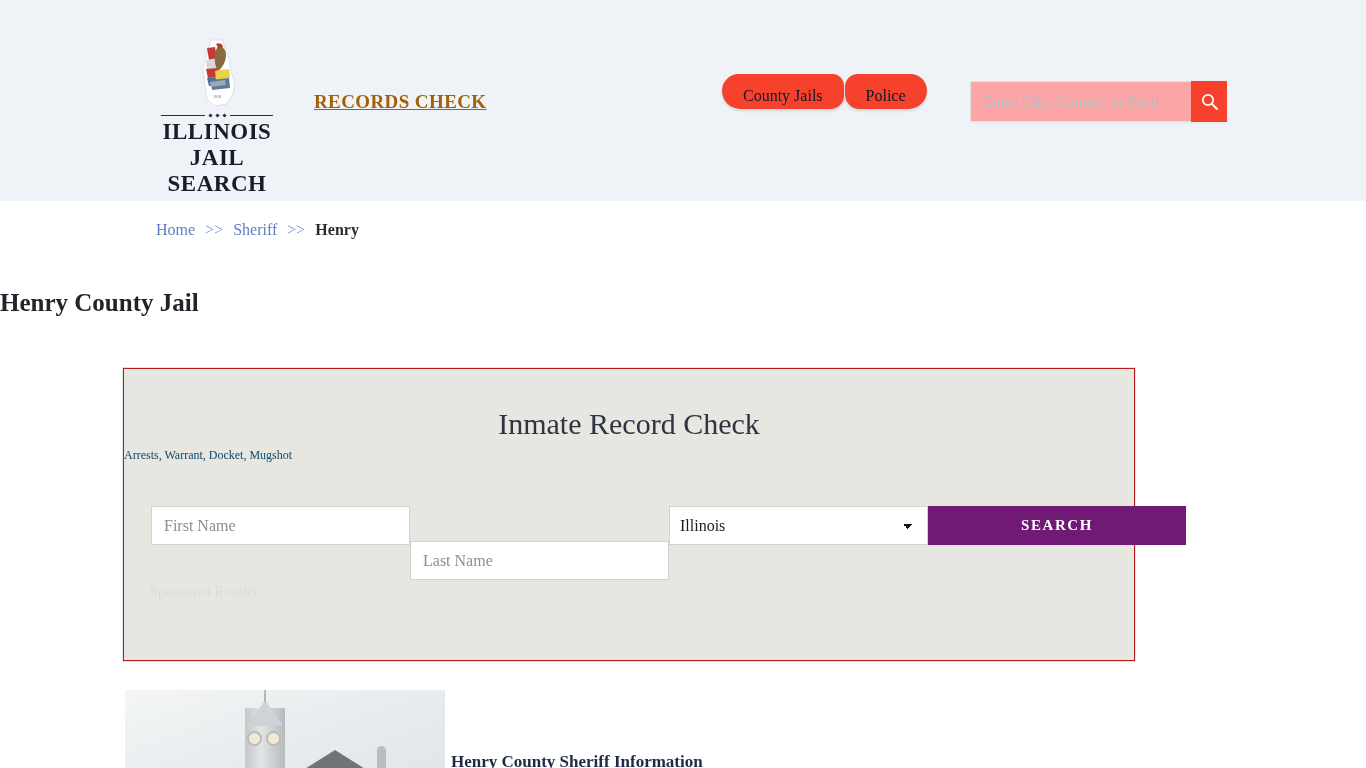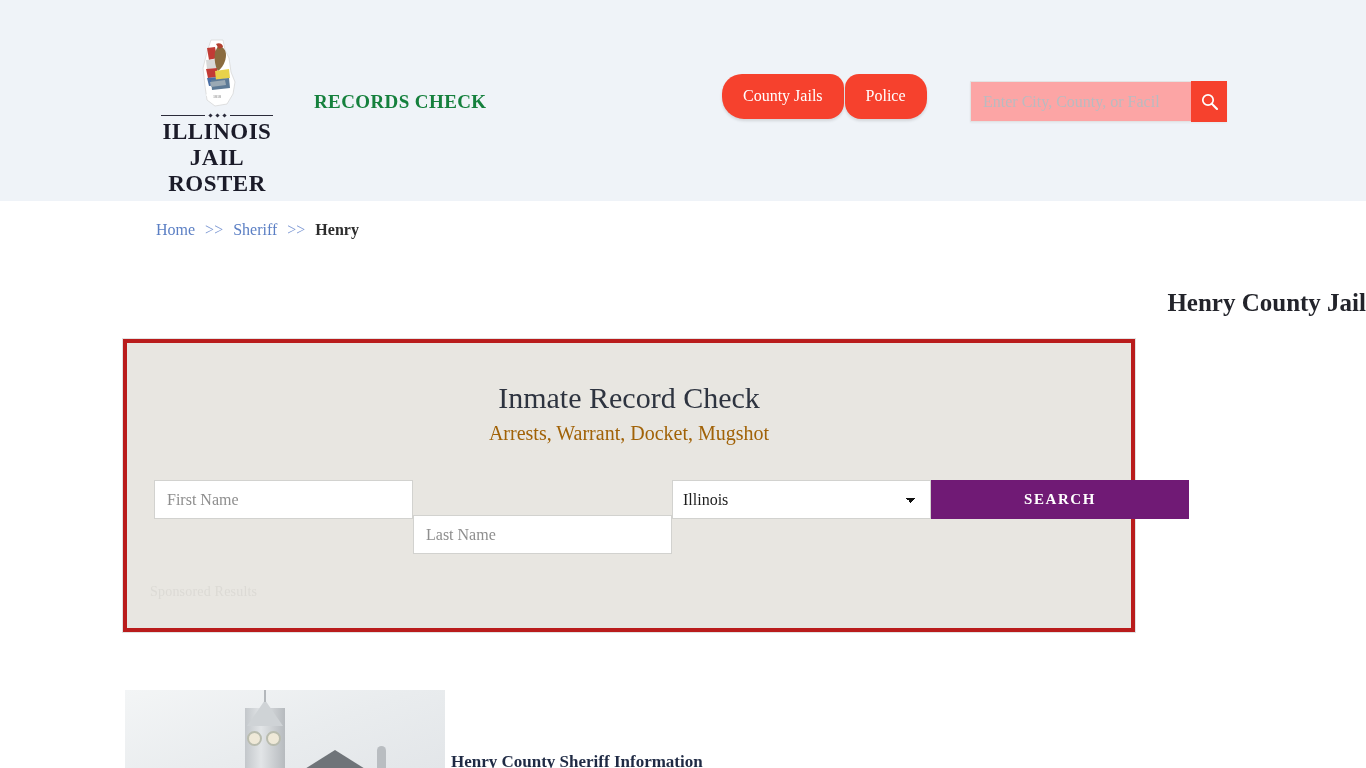--- a/index.html
+++ b/index.html
@@ -58,38 +58,39 @@
   }
   .logo-word .l1 { font-size: 23px; display: block; }
   .logo-word .l2 { font-size: 23px; display: block; }
 
   .records-check {
     position: absolute;
     left: 314px; top: 91px;
     font-size: 19px;
     font-weight: bold;
     letter-spacing: 0.4px;
-    color: #15803d;
-    font-family: "Liberation Serif", serif;
+    color: #a16207;
+    font-family: "Liberation Serif", serif;
+    text-decoration: underline;
   }
 
   
   .nav-pills {
     position: absolute;
     left: 722px; top: 74px;
     display: flex;
     align-items: flex-start;
   }
   .nav-pill {
     background: #f6412d;
-    color: #ffffff;
+    color: #0f172a;
     font-family: "Liberation Serif", serif;
     font-size: 16px;
     line-height: 1;
-    padding: 14px 21px 15px;
+    padding: 14px 21px 5px;
     border-radius: 14px 14px 16px 16px;
     cursor: pointer;
     position: relative;
     box-shadow: 0 2px 3px rgba(0,0,0,0.12);
   }
   .nav-pill.first { border-top-left-radius: 20px; border-bottom-left-radius: 22px; margin-right: 1px; }
   .nav-pill.second { border-top-right-radius: 18px; border-bottom-right-radius: 20px; }
 
   
   .header-search {
@@ -132,50 +133,49 @@
   }
   .breadcrumb a { color: #5b7fc4; text-decoration: none; margin-top: 12px; }
   .breadcrumb .sep { color: #7f9ad4; margin: 0 6px; }
   .breadcrumb .current { color: #2d2d2d; font-weight: bold; }
 
   
   .page-title {
     position: absolute;
     left: 0; top: 272px;
     width: 1366px;
-    text-align: right;
+    text-align: left;
     font-family: "Liberation Serif", serif;
     font-size: 25px;
     font-weight: bold;
     color: #23242b;
   }
 
   
   .record-panel {
     position: absolute;
-    left: 123px; top: 339px;
+    left: 123px; top: 368px;
     width: 1012px;
     height: 293px;
     background: #e8e6e1;
-    border: 4px solid #b91c1c;
+    border: 1px solid #b91c1c;
     outline: 1px solid #e2e2e2;
   }
   .panel-title {
     text-align: center;
     font-family: "Liberation Serif", serif;
     font-size: 30px;
     color: #2e3440;
     margin-top: 39px;
     line-height: 1.05;
   }
   .panel-sub {
-    text-align: center;
-    font-family: "Liberation Serif", serif;
-    font-size: 20px;
-    color: #a16207;
+    font-family: "Liberation Serif", serif;
+    font-size: 12px;
+    color: #0c4a6e;
     margin-top: 8px;
   }
   .panel-form {
     position: absolute;
     left: 27px; top: 137px;
     width: 1065px;
     display: flex;
   }
   .panel-form input[type=text] {
     height: 39px;
@@ -334,21 +334,21 @@
       </div>
       <div class="logo-divider">
         <span class="rule"></span>
         <span class="dot"></span>
           <span class="dot"></span>
           <span class="dot"></span>
         <span class="rule"></span>
       </div>
       <div class="logo-word">
         <span class="l1">ILLINOIS</span>
-        <span class="l2">JAIL ROSTER</span>
+        <span class="l2">JAIL SEARCH</span>
       </div>
     </div>
 
     <div class="records-check">RECORDS CHECK</div>
 
     <div class="nav-pills">
       <div class="nav-pill first">
         <span>County Jails</span>
       </div>
       <div class="nav-pill second">

